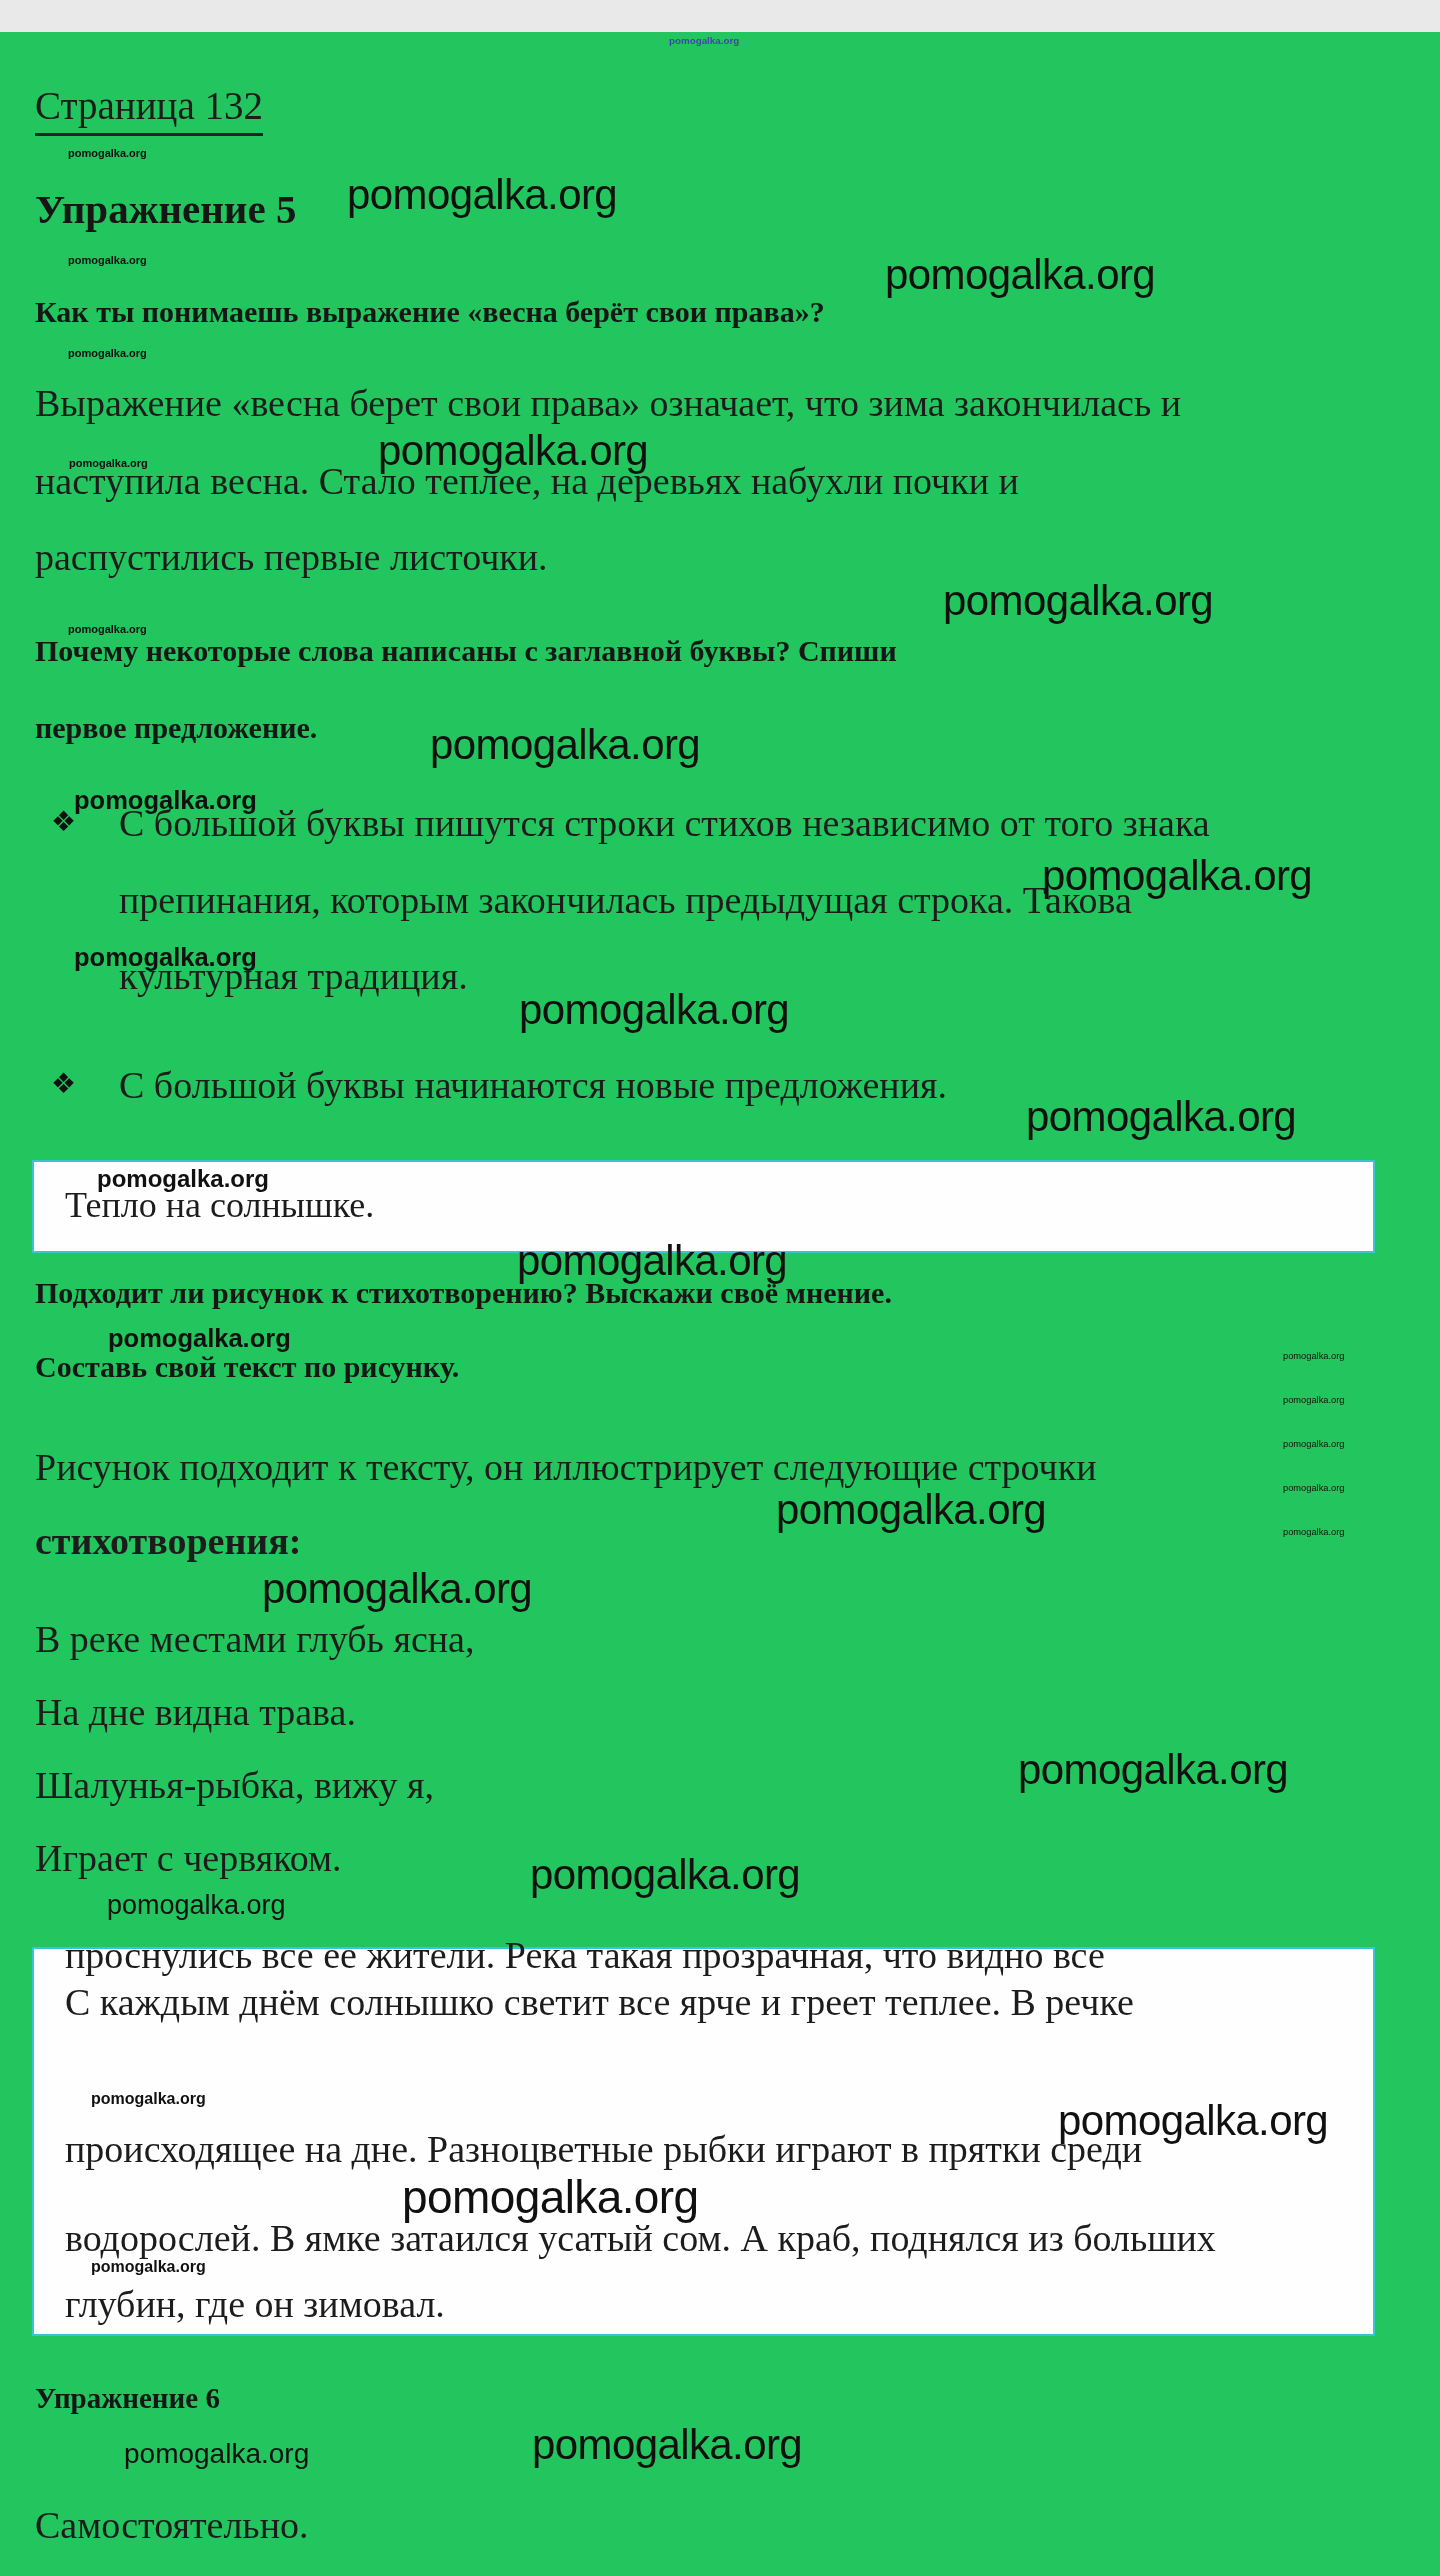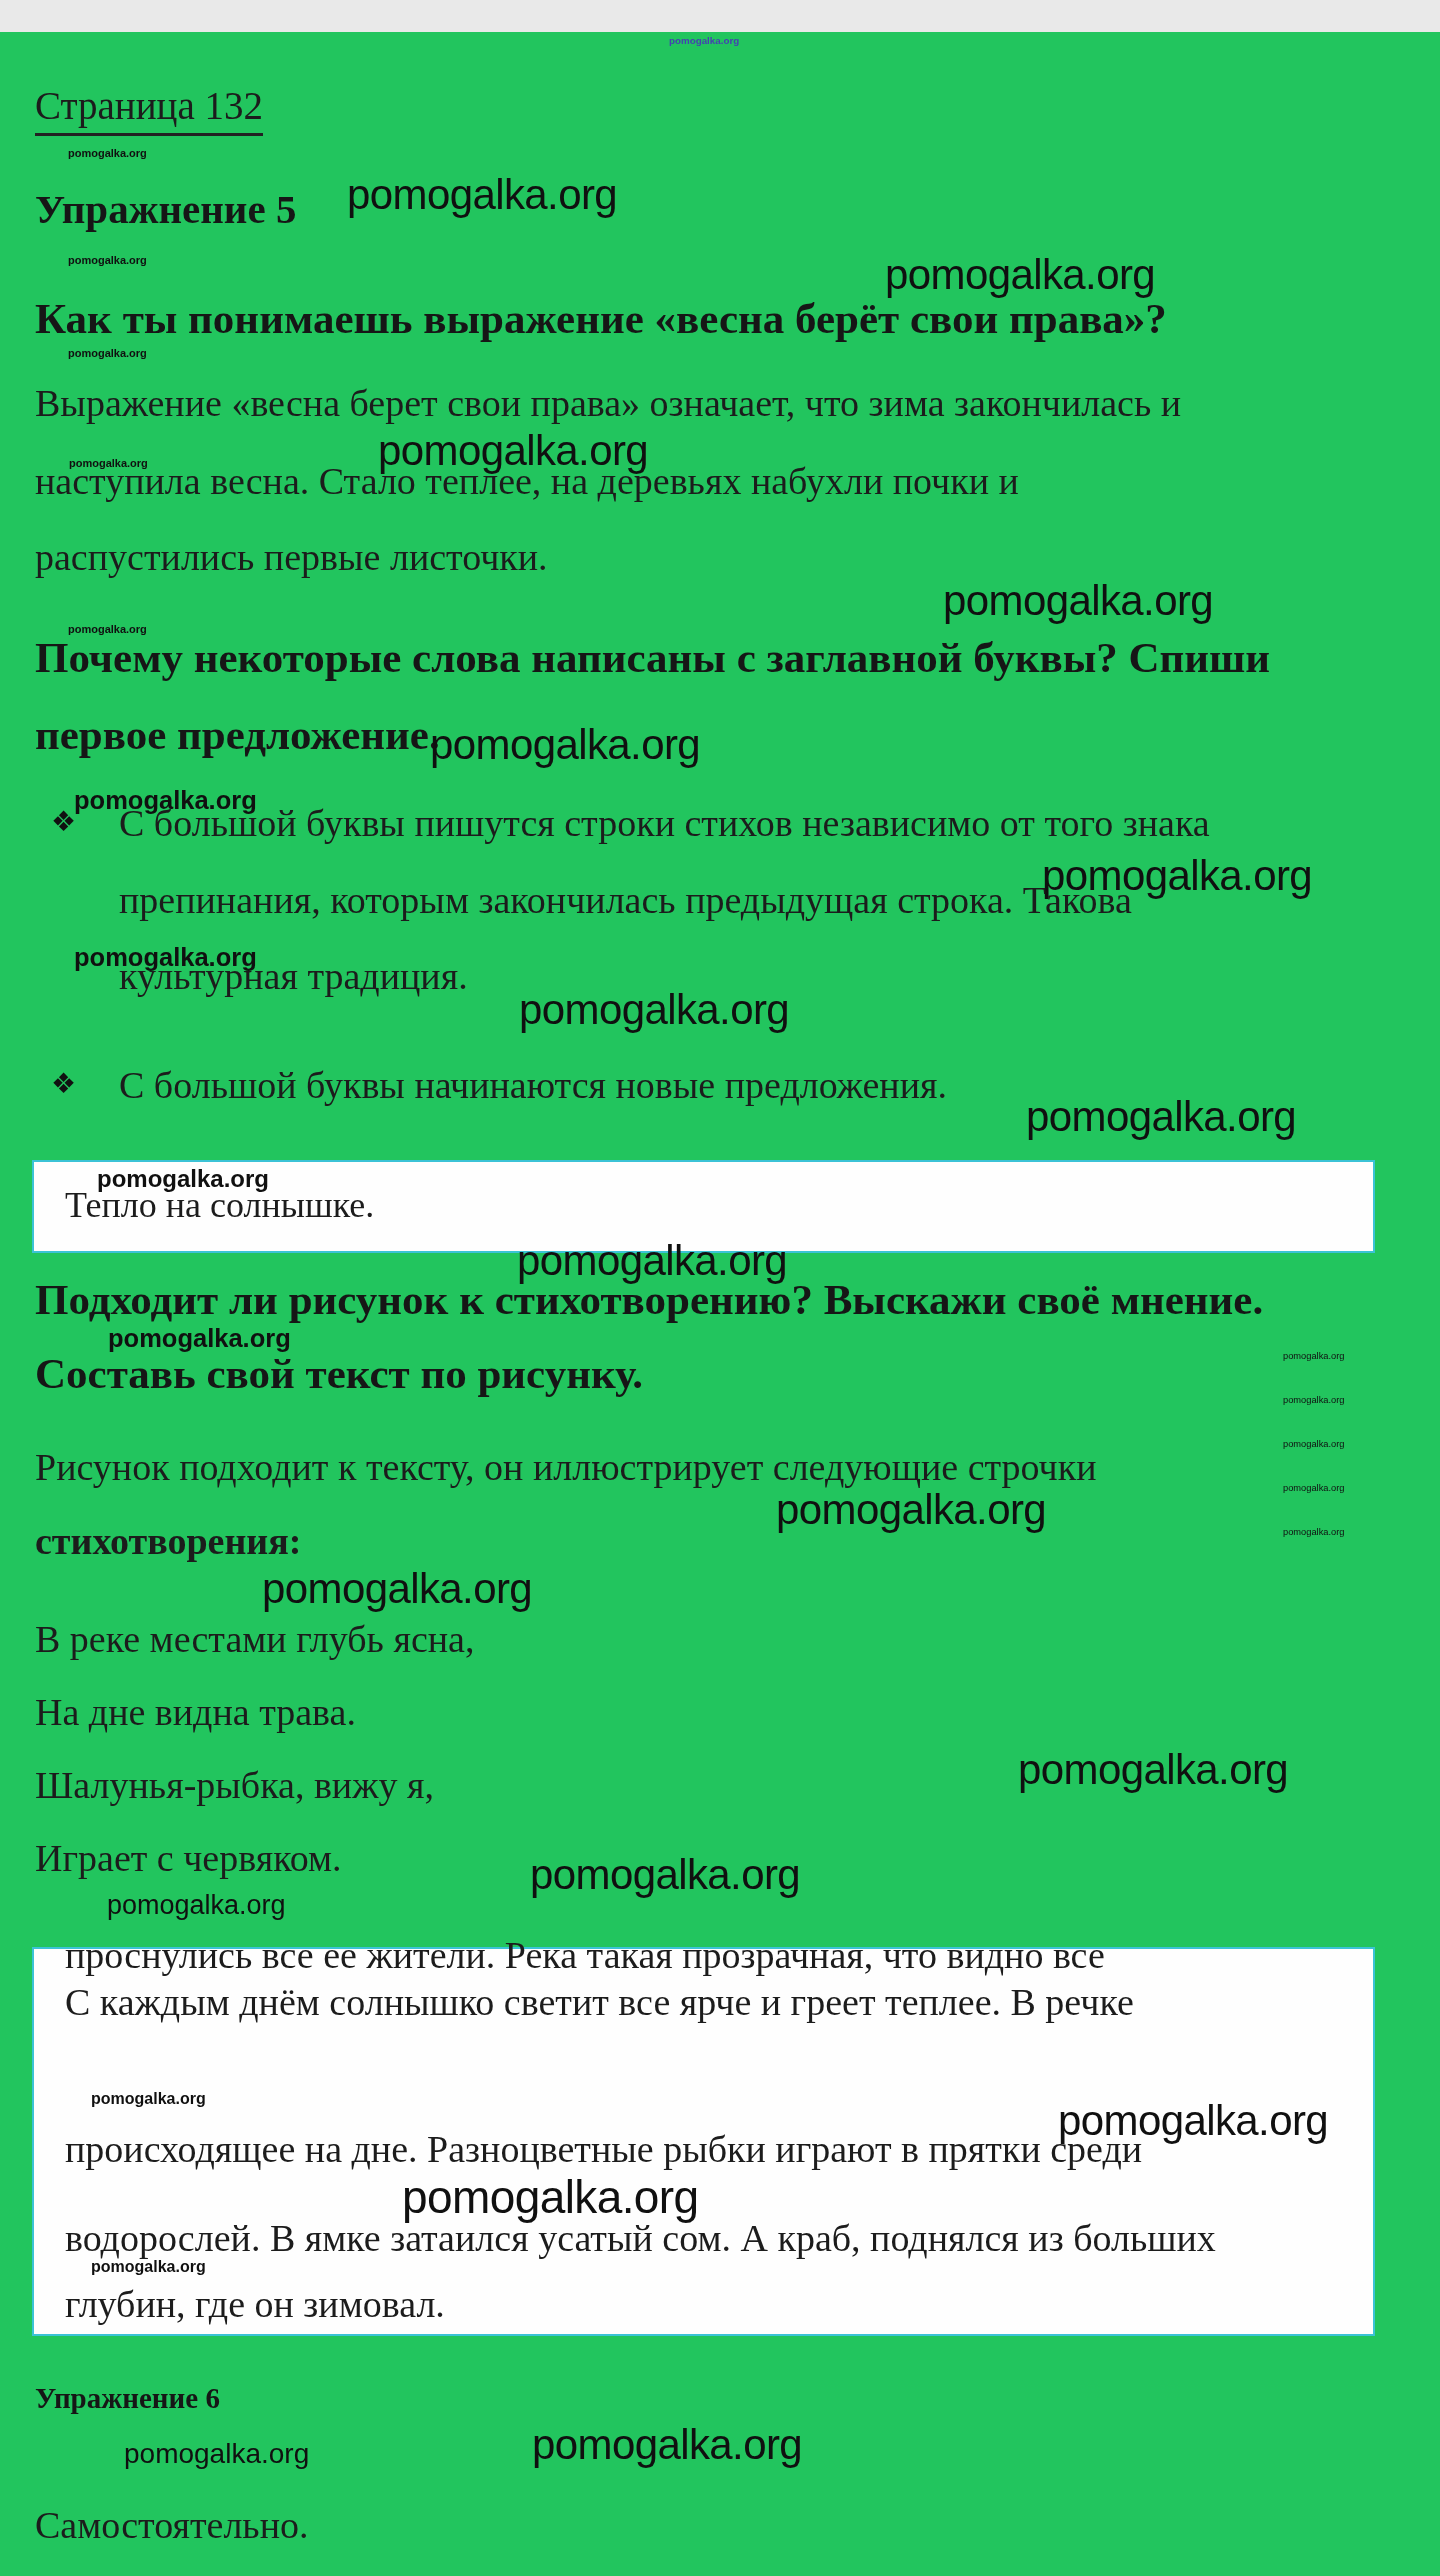--- a/index.html
+++ b/index.html
@@ -7,21 +7,21 @@
     position:relative;
     width:1441px;height:2576px;
     background:#22c55e;
     overflow:hidden;
     font-family:"Liberation Serif", serif;
     color:#1c1c1c;
     margin-top:32px;
   }
   .abs{position:absolute;white-space:nowrap;line-height:1;}
   .serif{font-family:"Liberation Serif", serif;font-size:38px;color:#1c1c1c;}
-  .hbold{font-family:"Liberation Serif", serif;font-size:43px;font-weight:bold;color:#161616;}
+  .hbold{font-family:"Liberation Serif", serif;font-size:30px;font-weight:bold;color:#161616;}
   .title{font-family:"Liberation Serif", serif;font-size:39px;color:#1c1c1c;
          border-bottom:3.5px solid #222;padding-bottom:8px;}
   .wm{font-family:"Liberation Sans", sans-serif;color:#101010;}
   .wm-big{font-size:42px;font-weight:400;letter-spacing:-0.6px;}
   .wm-med{font-size:25.5px;font-weight:600;}
   .wm-sm{font-size:11px;font-weight:600;}
   .wm-tiny{font-size:9.3px;font-weight:500;}
   .wm-top{font-size:9.8px;font-weight:600;color:#4444b0;}
   .bullet{font-size:28px;color:#111;}
   .cbox{position:absolute;border:2.3px solid #3bc3d6;background:#fefefe;box-sizing:border-box;}

